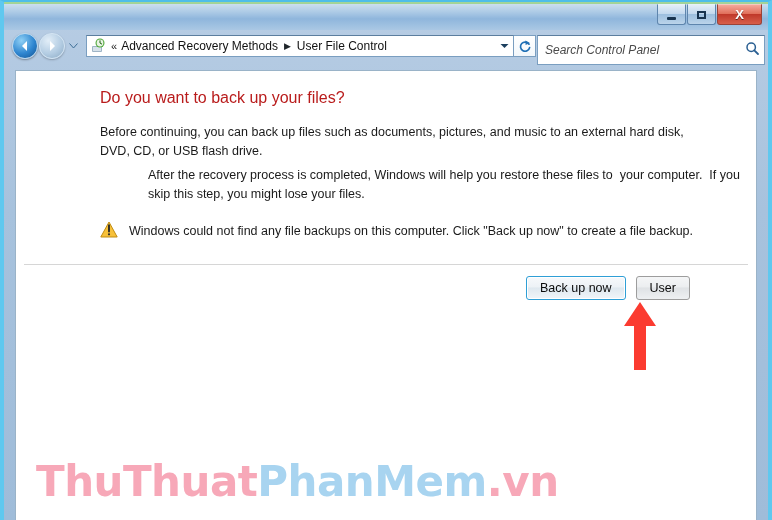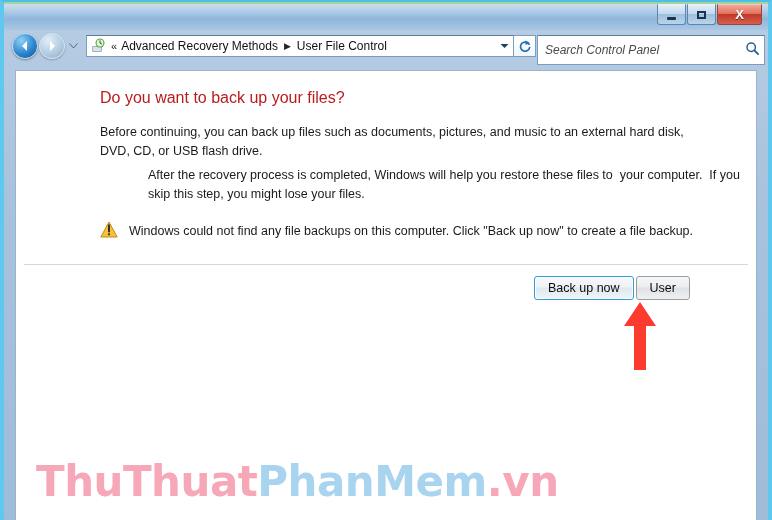--- a/index.html
+++ b/index.html
@@ -305,21 +305,21 @@
     top: 193px;
     height: 1px;
     background: #d6d6d6;
   }
 
   #buttonrow {
     position: absolute;
     right: 66px;
     top: 205px;
     display: flex;
-    gap: 2px;
+    gap: 10px;
   }
   .winbutton {
     height: 24px;
     box-sizing: border-box;
     font-family: "Liberation Sans", sans-serif;
     font-size: 12.5px;
     color: #0b0b0b;
     background: linear-gradient(to bottom, #f5f6f7 0%, #eceef0 45%, #dfe2e5 50%, #eef0f2 100%);
     border: 1px solid #9d9d9d;
     border-radius: 3px;

